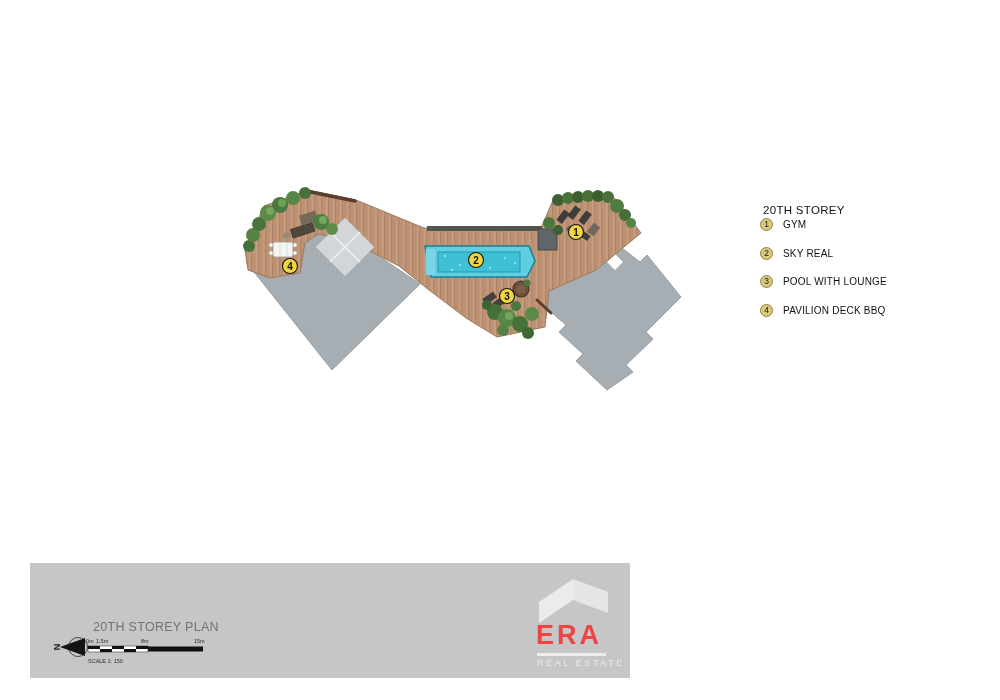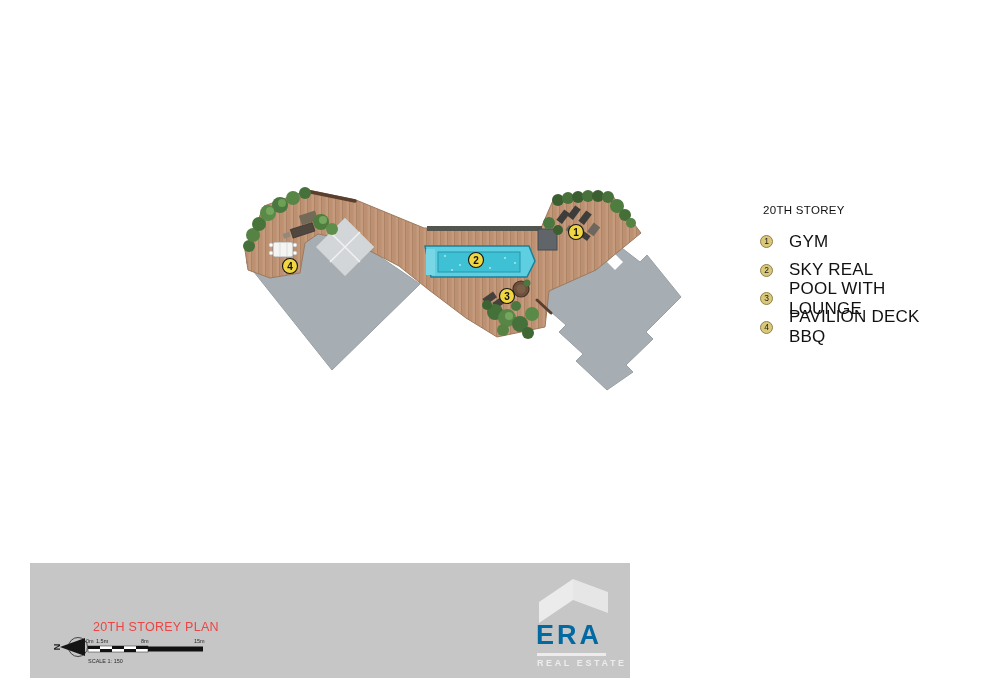--- a/index.html
+++ b/index.html
@@ -3,41 +3,41 @@
 <meta charset="utf-8">
 <style>
   html,body{margin:0;padding:0;background:#ffffff;}
   .stage{position:relative;width:1000px;height:700px;background:#ffffff;overflow:hidden;
          font-family:"Liberation Sans", sans-serif;}
   .plan-svg{position:absolute;left:0;top:0;width:1000px;height:700px;}
 
   
   .legend{position:absolute;left:760px;top:204px;width:200px;}
   .legend-title{font-size:11.5px;font-weight:500;color:#111;letter-spacing:.3px;
-                padding-left:3px;margin-bottom:19px;}
+                padding-left:3px;margin-bottom:2px;}
   .legend-row{display:flex;align-items:center;margin-bottom:15.5px;height:13px;}
   .legend-chip{width:13px;height:13px;border-radius:50%;background:#d9c87a;
                border:1px solid #8f8148;box-sizing:border-box;font-size:8.5px;
                line-height:11px;text-align:center;color:#1a1a1a;flex:0 0 13px;}
-  .legend-label{font-size:17px;color:#111;margin-left:16px;letter-spacing:.2px;}
+  .legend-label{font-size:10px;color:#111;margin-left:10px;letter-spacing:.2px;}
 
   
   .footer-band{position:absolute;left:30px;top:563px;width:600px;height:115px;background:#c6c6c6;}
   .watermark{position:absolute;left:37px;top:598px;font-size:28px;font-weight:400;
              color:rgba(255,255,255,0.55);letter-spacing:4px;white-space:nowrap;}
-  .plan-title{position:absolute;left:93px;top:620px;font-size:12.5px;color:#ef4444;
+  .plan-title{position:absolute;left:93px;top:620px;font-size:12.5px;color:#737373;
               letter-spacing:.3px;white-space:nowrap;}
   .scalebar-svg{position:absolute;left:45px;top:628px;width:170px;height:45px;}
 
   
   .era-logo-svg{position:absolute;left:533px;top:574px;width:84px;height:52px;}
   .era-word{position:absolute;left:536px;top:620px;font-size:27px;font-weight:700;
-            color:#0369a1;letter-spacing:3px;}
+            color:#ef4444;letter-spacing:3px;}
   .era-line{position:absolute;left:537px;top:653px;width:69px;height:2.5px;background:#ececec;}
-  .era-sub{position:absolute;left:537px;top:658px;font-size:9px;font-weight:700;
+  .era-sub{position:absolute;left:537px;top:658px;font-size:9px;font-weight:400;
            color:#ececec;letter-spacing:2.6px;white-space:nowrap;}
 </style>
 </head>
 <body>
 
 <div class="stage">
 
   <svg class="plan-svg" viewBox="0 0 1000 700" xmlns="http://www.w3.org/2000/svg">
     <defs>
       <pattern id="wood" width="7" height="40" patternUnits="userSpaceOnUse">

